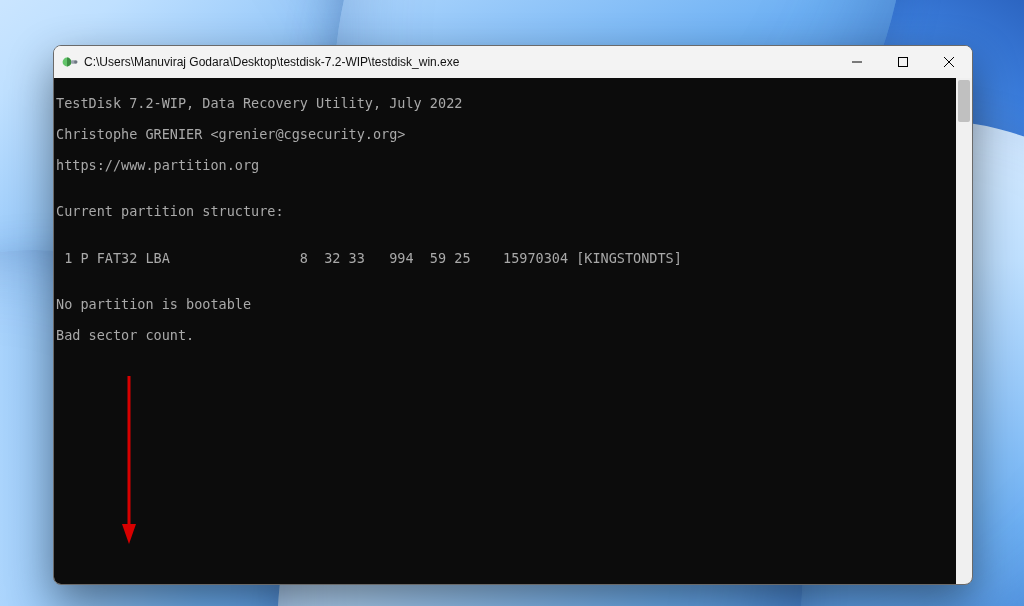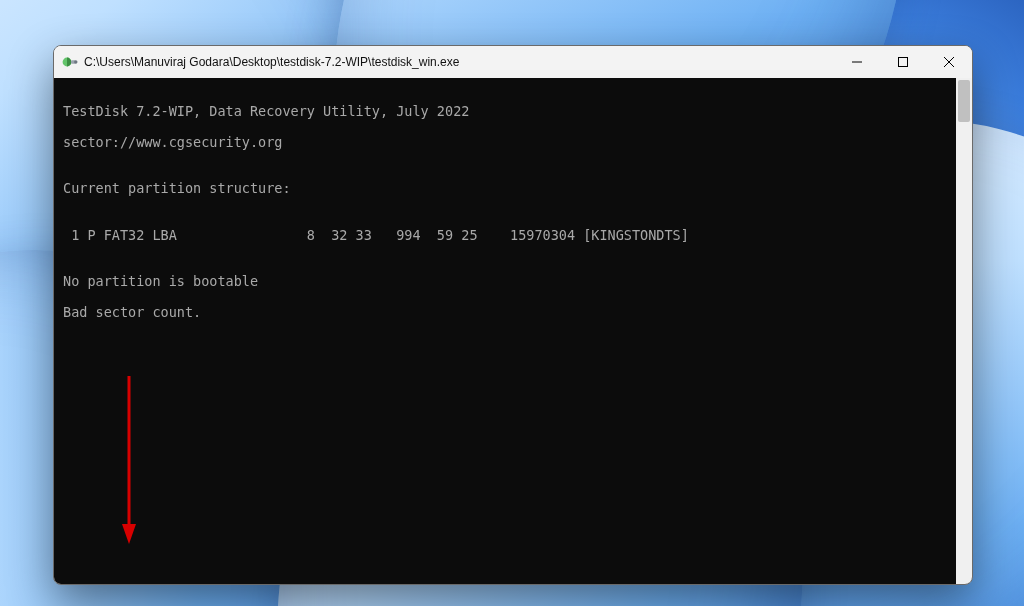--- a/index.html
+++ b/index.html
@@ -71,29 +71,28 @@
   
   .client {
     flex: 1 1 auto;
     display: flex;
     flex-direction: row;
     background: #0c0c0c;
     min-height: 0;
   }
   .term {
     flex: 1 1 auto;
-    padding: 2px 0 0 9px;
+    padding: 2px 0 0 2px;
     font-family: Consolas, "Lucida Console", monospace;
     font-size: 13.5px;
     line-height: 15.5px;
     color: #a9a9a9;
     white-space: pre;
     position: relative;
     overflow: hidden;
-    margin-top: 8px;
   }
   .term .row { display: block; }
 
   .scrollbar {
     width: 16px;
     background: #f0f0f0;
     position: relative;
     flex-shrink: 0;
   }
   .scrollbar .thumb {
@@ -151,21 +150,22 @@
       <svg viewBox="0 0 10 10">
         <line x1="0" y1="0" x2="10" y2="10" stroke="currentColor" stroke-width="1"></line>
         <line x1="10" y1="0" x2="0" y2="10" stroke="currentColor" stroke-width="1"></line>
       </svg>
     </div>
   </div>
 
   <div class="client">
     <div class="term">
 <span class="row">TestDisk 7.2-WIP, Data Recovery Utility, July 2022</span>
-<span class="row">sector://www.cgsecurity.org</span>
+<span class="row">Christophe GRENIER &lt;grenier@cgsecurity.org&gt;</span>
+<span class="row">https://www.partition.org</span>
 <span class="row"></span>
 <span class="row">Current partition structure:</span>
 <span class="row"></span>
 <span class="row"> 1 P FAT32 LBA                8  32 33   994  59 25    15970304 [KINGSTONDTS]</span>
 <span class="row"></span>
 <span class="row">No partition is bootable</span>
 <span class="row">Bad sector count.</span>
 <span class="row"> </span>
 <span class="row"> </span>
 <span class="row"> </span>

